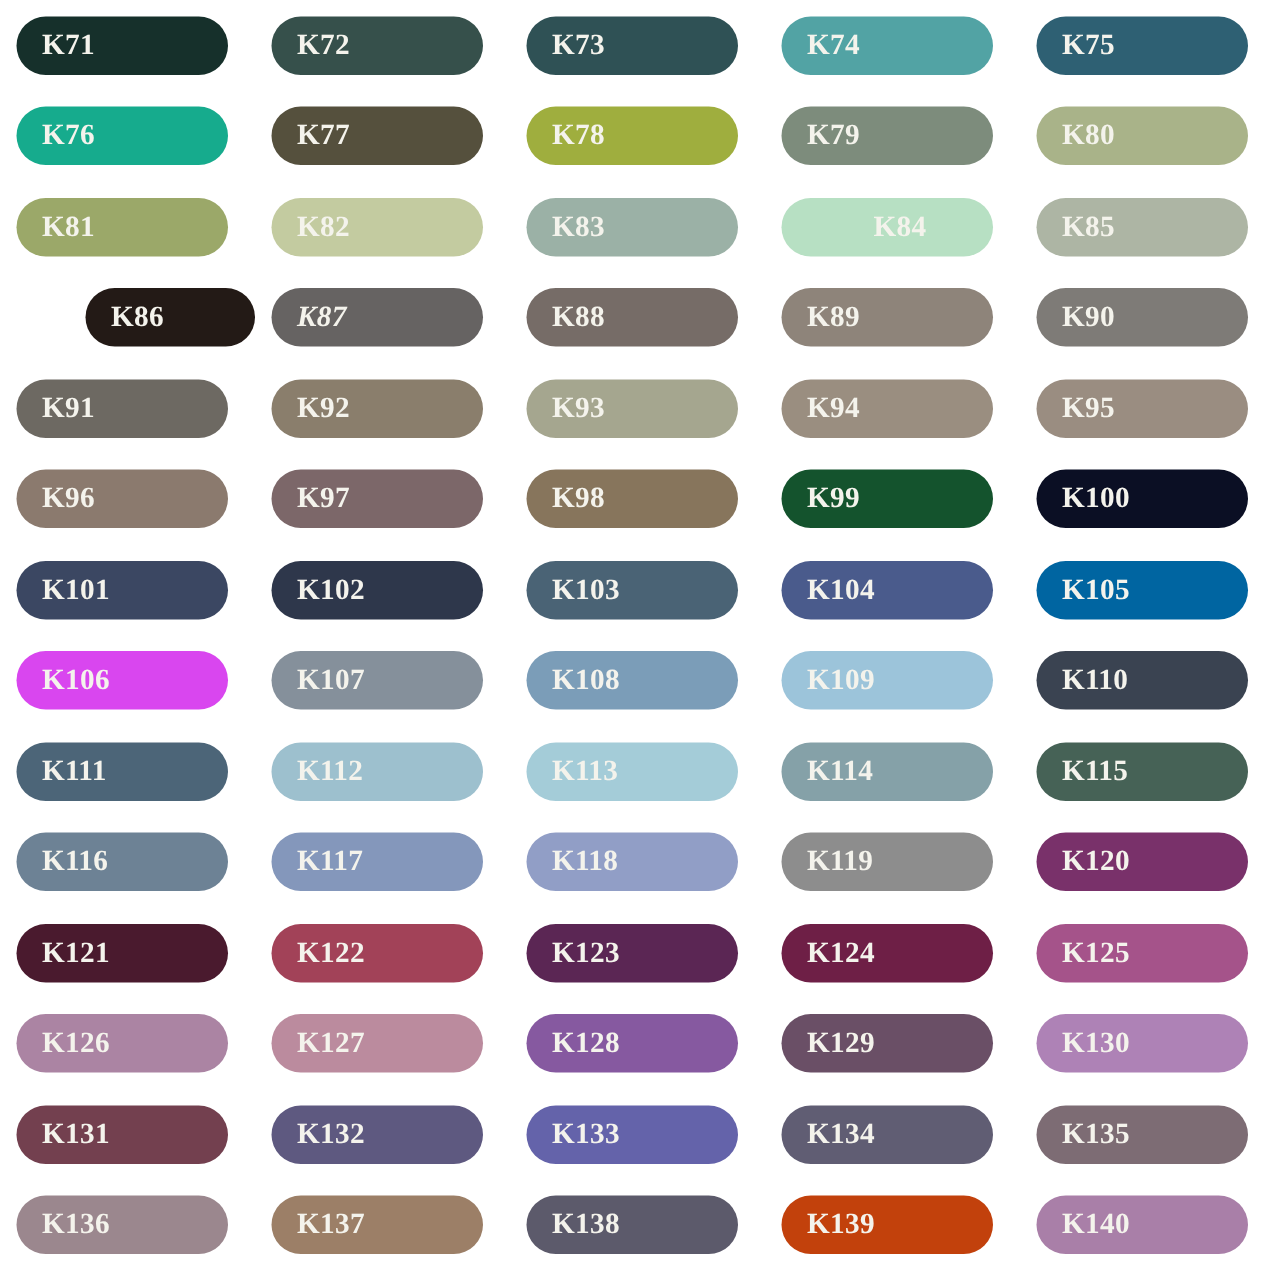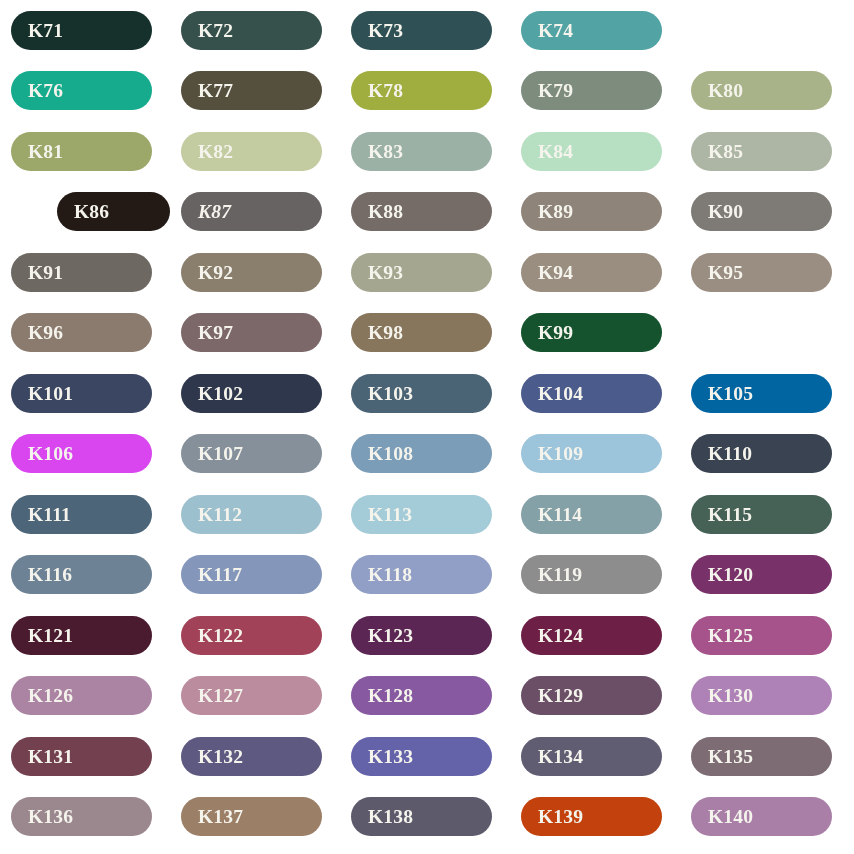--- a/index.html
+++ b/index.html
@@ -71,20 +71,25 @@
     <div class="swatch-cell" style="grid-area: 1 / 3;">
       <div class="swatch-pill" title="K99 #9d9283" style="background-color: rgb(47, 81, 85);">
         <span class="swatch-label">K73</span>
       </div>
     </div>
     <div class="swatch-cell" style="grid-area: 1 / 4;">
       <div class="swatch-pill" title="K113 #a4ccd8" style="background-color: rgb(82, 163, 164);">
         <span class="swatch-label">K74</span>
       </div>
     </div>
+    <div class="swatch-cell" style="grid-area: 1 / 5;">
+      <div class="swatch-pill" title="K127 #bb8b9e" style="background-color: rgb(46, 96, 115);">
+        <span class="swatch-label">K75</span>
+      </div>
+    </div>
     <div class="swatch-cell" style="grid-area: 2 / 1;">
       <div class="swatch-pill" title="K72 #36504b" style="background-color: rgb(22, 171, 141);">
         <span class="swatch-label">K76</span>
       </div>
     </div>
     <div class="swatch-cell" style="grid-area: 2 / 2;">
       <div class="swatch-pill" title="K86 #231a16" style="background-color: rgb(85, 80, 61);">
         <span class="swatch-label">K77</span>
       </div>
     </div>
@@ -112,21 +117,21 @@
       <div class="swatch-pill" title="K87 #666362" style="background-color: rgb(195, 203, 160);">
         <span class="swatch-label">K82</span>
       </div>
     </div>
     <div class="swatch-cell" style="grid-area: 3 / 3;">
       <div class="swatch-pill" title="K101 #3b4762" style="background-color: rgb(155, 177, 166);">
         <span class="swatch-label">K83</span>
       </div>
     </div>
     <div class="swatch-cell" style="grid-area: 3 / 4;">
-      <div class="swatch-pill" title="K115 #466256" style="background-color: rgb(183, 224, 195);">
+      <div class="swatch-pill" title="K115 #466256" style="background-color: rgb(183, 224, 195); justify-content: center;">
         <span class="swatch-label">K84</span>
       </div>
     </div>
     <div class="swatch-cell" style="grid-area: 3 / 5;">
       <div class="swatch-pill" title="K129 #6a4f66" style="background-color: rgb(173, 181, 164);">
         <span class="swatch-label">K85</span>
       </div>
     </div>
     <div class="swatch-cell" style="grid-area: 4 / 1; padding-left: 46px;">
       <div class="swatch-pill" title="K74 #52a3a4" style="background-color: rgb(35, 26, 22);">
@@ -191,20 +196,25 @@
     <div class="swatch-cell" style="grid-area: 6 / 3;">
       <div class="swatch-pill" title="K104 #4a5b8c" style="background-color: rgb(135, 117, 92);">
         <span class="swatch-label">K98</span>
       </div>
     </div>
     <div class="swatch-cell" style="grid-area: 6 / 4;">
       <div class="swatch-pill" title="K118 #919ec6" style="background-color: #14532d;">
         <span class="swatch-label">K99</span>
       </div>
     </div>
+    <div class="swatch-cell" style="grid-area: 6 / 5;">
+      <div class="swatch-pill" title="K132 #5e5980" style="background-color: rgb(11, 15, 36);">
+        <span class="swatch-label">K100</span>
+      </div>
+    </div>
     <div class="swatch-cell" style="grid-area: 7 / 1;">
       <div class="swatch-pill" title="K77 #55503d" style="background-color: rgb(59, 71, 98);">
         <span class="swatch-label">K101</span>
       </div>
     </div>
     <div class="swatch-cell" style="grid-area: 7 / 2;">
       <div class="swatch-pill" title="K91 #6d6962" style="background-color: rgb(46, 55, 75);">
         <span class="swatch-label">K102</span>
       </div>
     </div>

